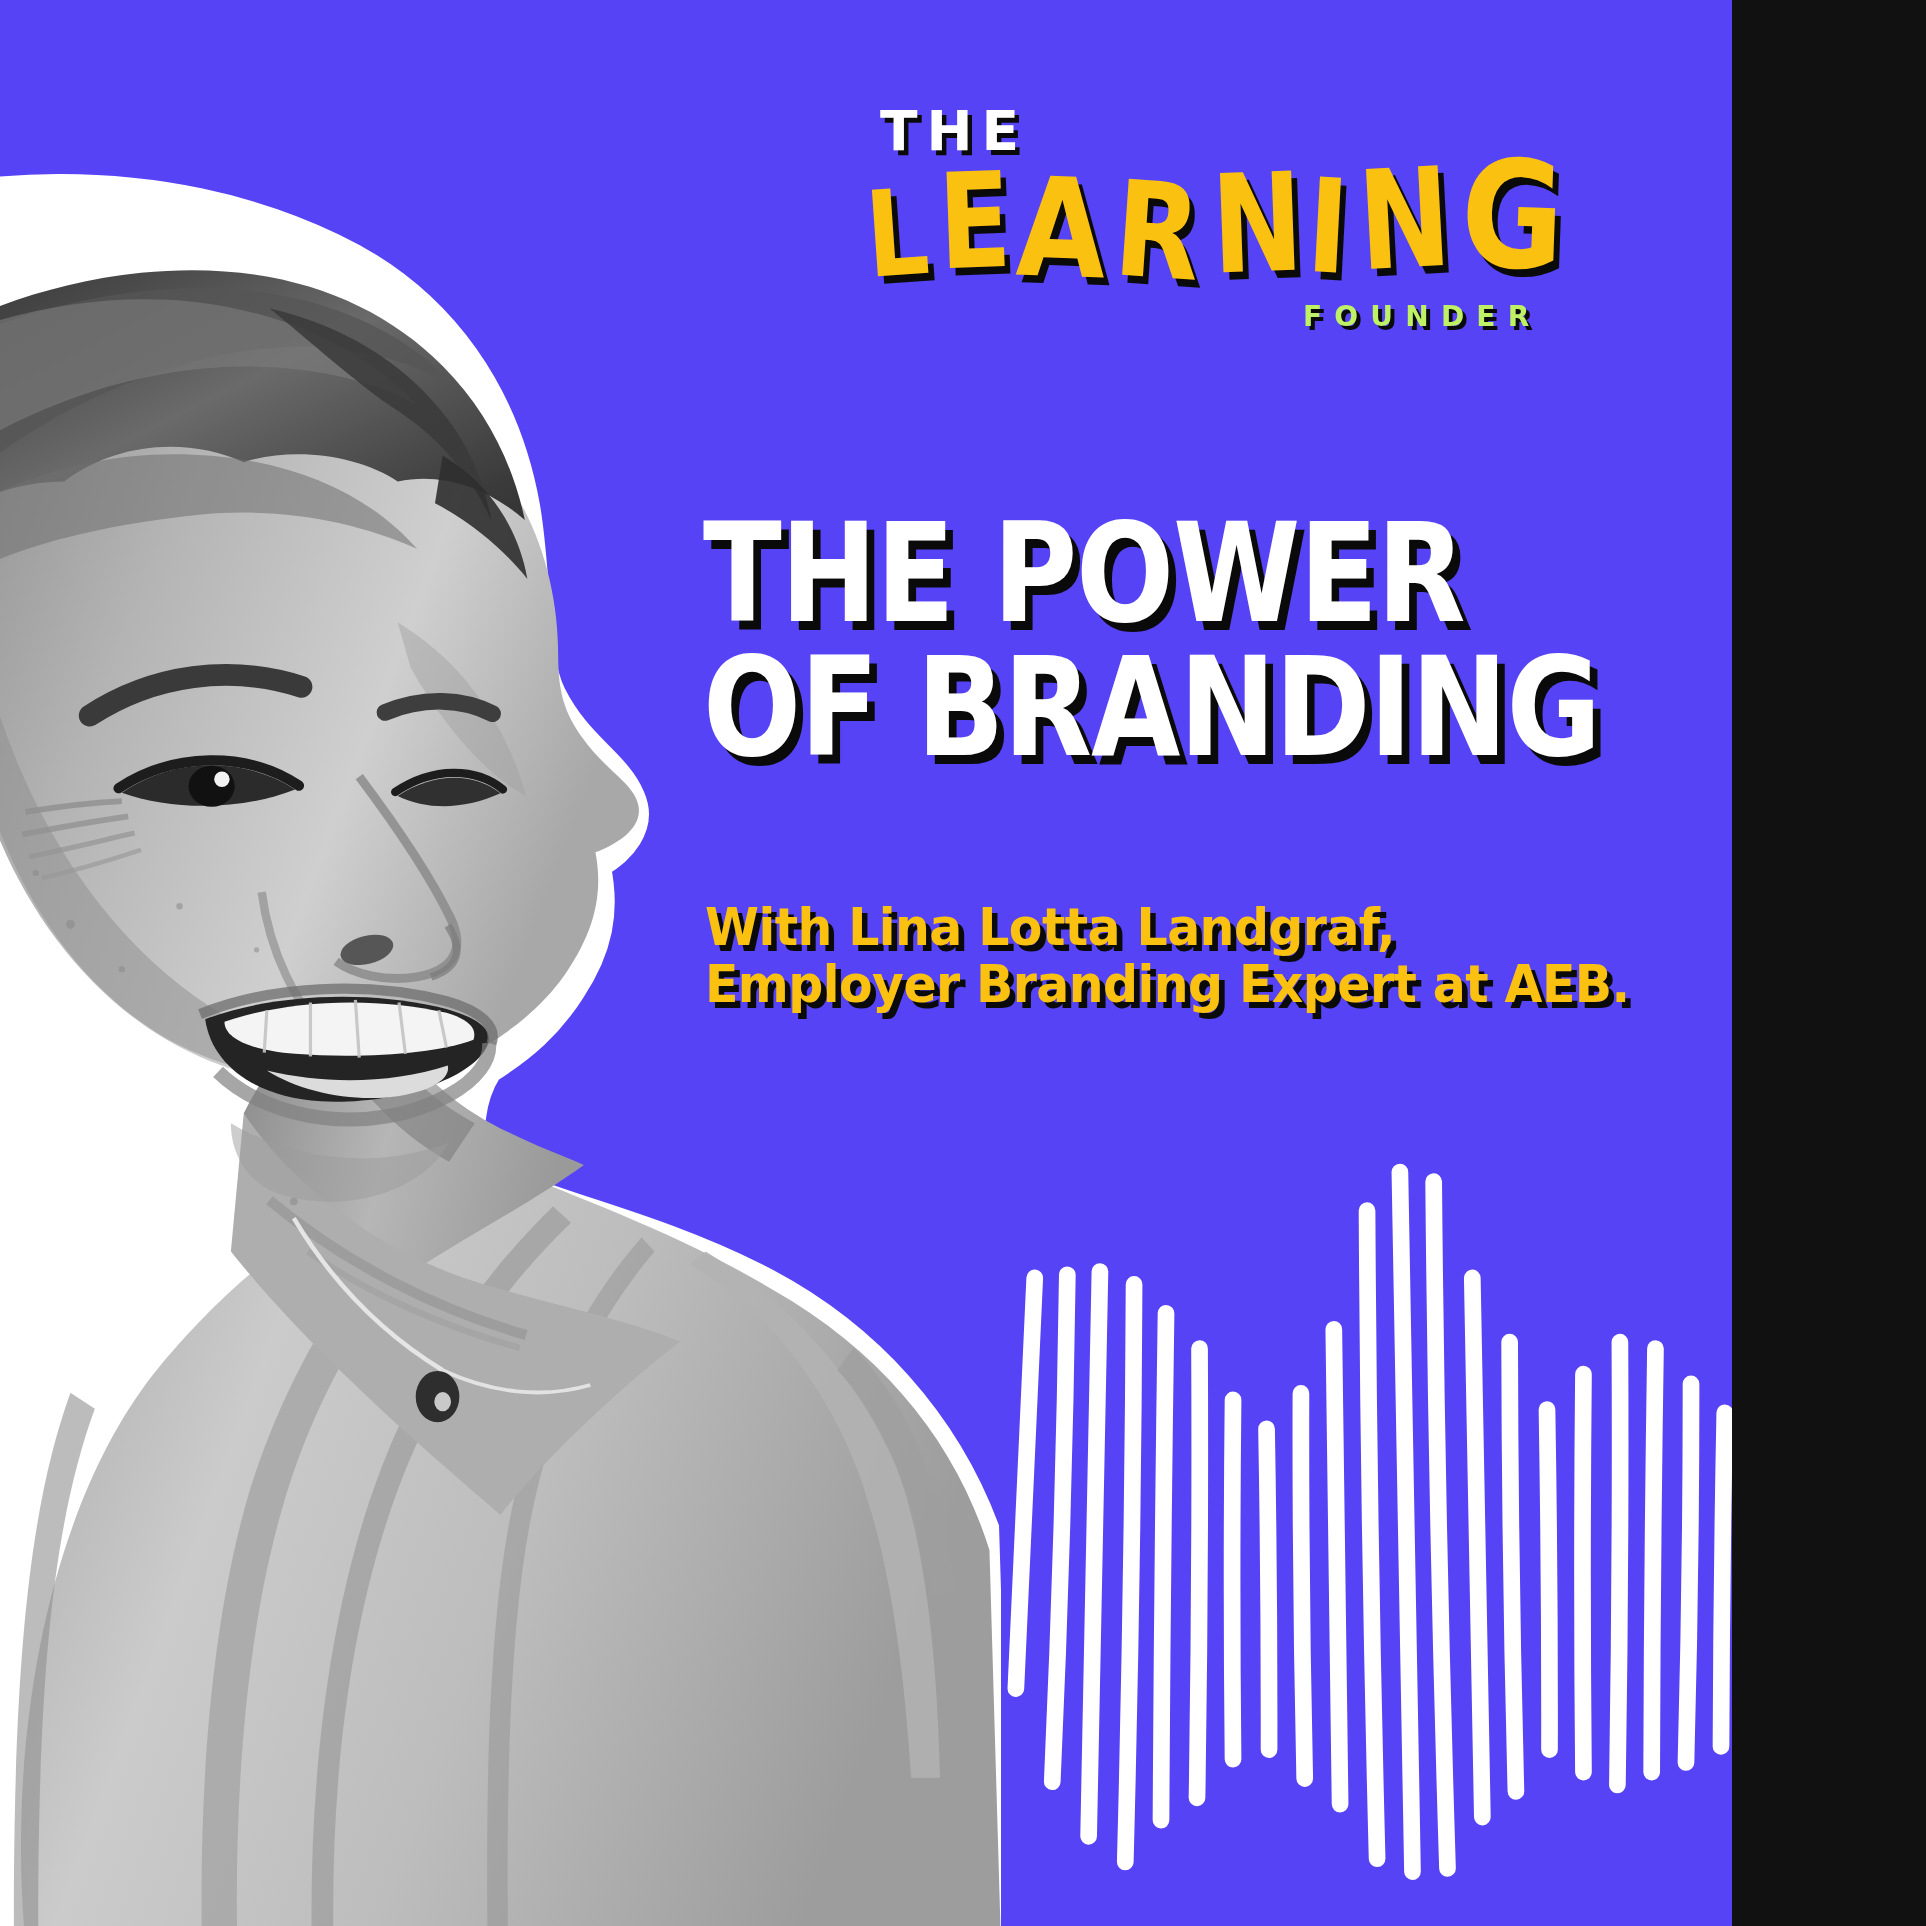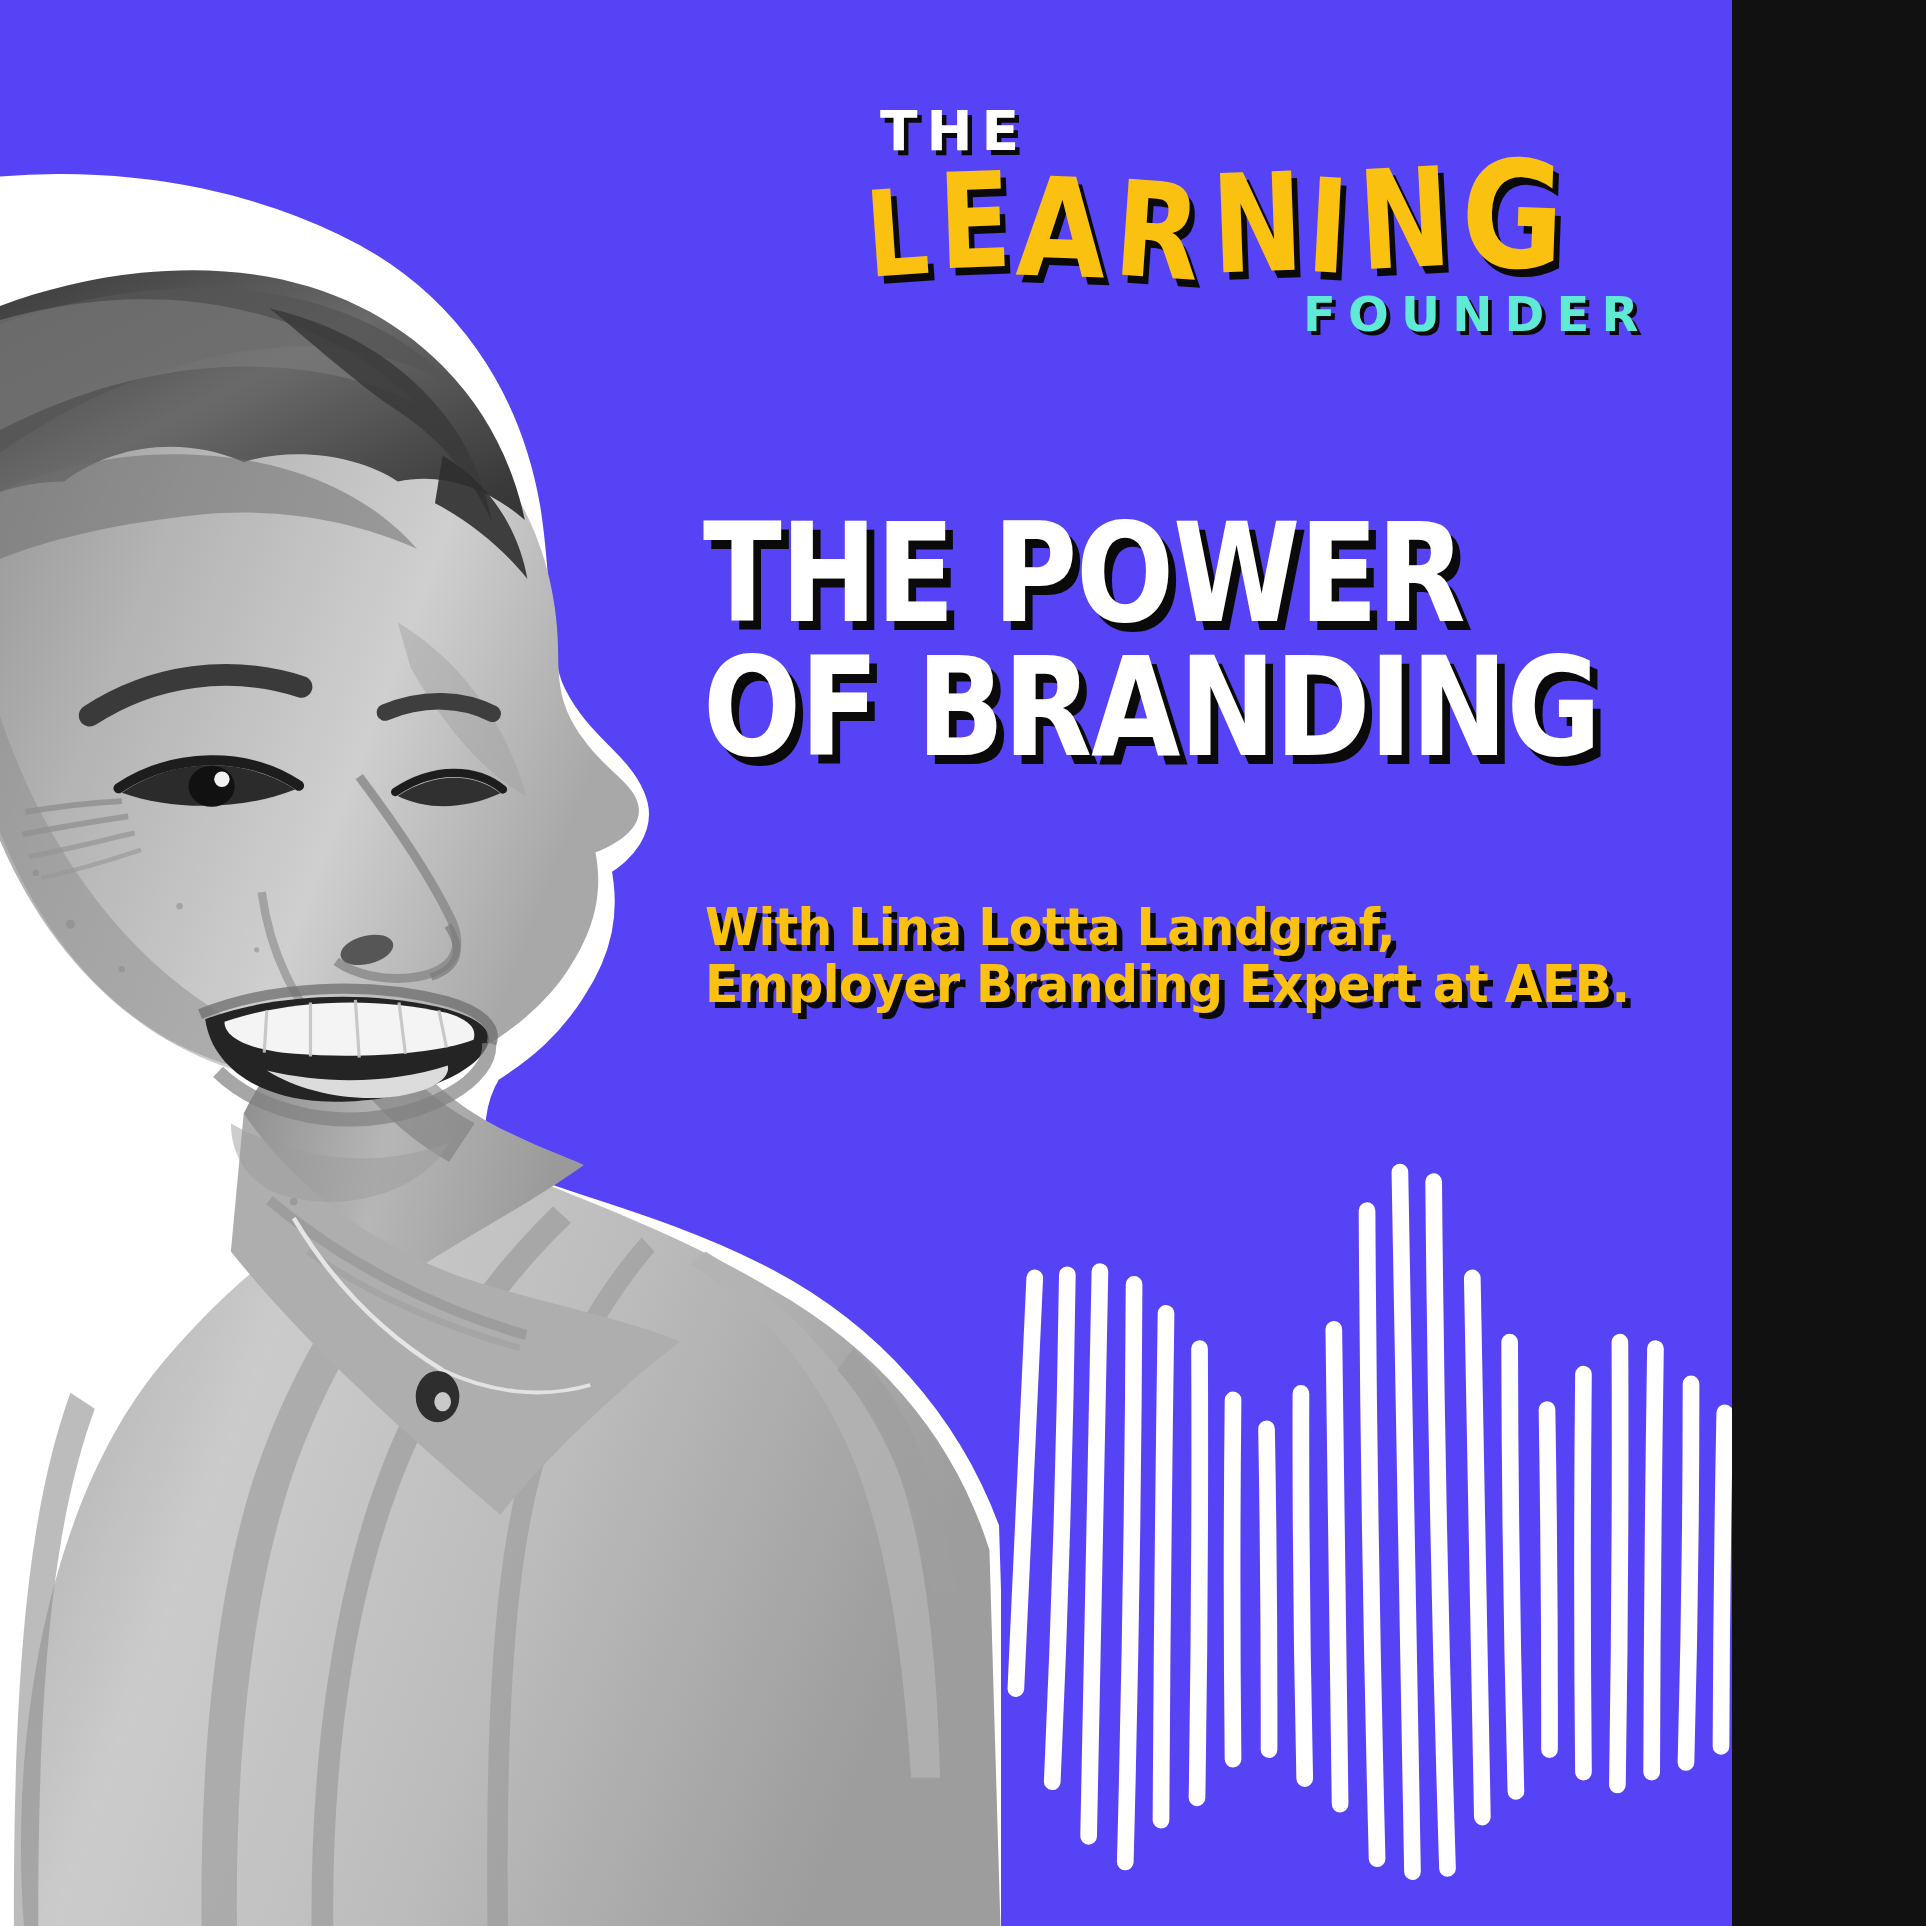--- a/index.html
+++ b/index.html
@@ -44,24 +44,24 @@
   .ltr{
     position:absolute;
     font-family:"DejaVu Sans", sans-serif;
     font-weight:bold;
     color:#FBC111;
     text-shadow:7px 7.7px 0 #0A0A0A;
     line-height:1;
     transform-origin:50% 60%;
   }
   .logo-founder{
-    position:absolute; left:449px; top:190px;
-    font-size:48px; font-weight:bold;
+    position:absolute; left:449px; top:204px;
+    font-size:28px; font-weight:bold;
     letter-spacing:12.2px;
-    color:#5eead4;
+    color:#bef264;
     text-shadow:3.9px 3.9px 0 #0A0A0A;
     font-family:"DejaVu Sans", sans-serif;
   }
 
   
   #title{
     position:absolute;
     left:703px; top:507px;
     width:1207px;
     z-index:5;

